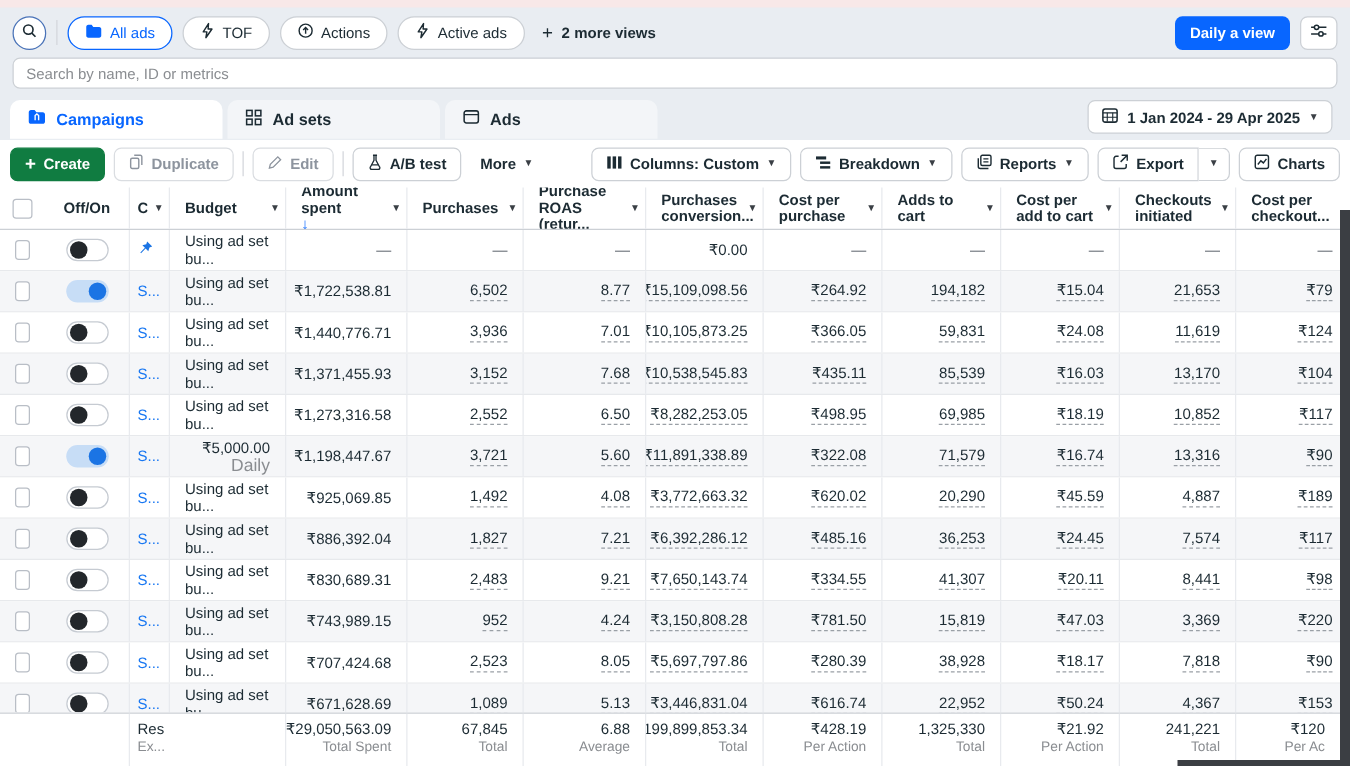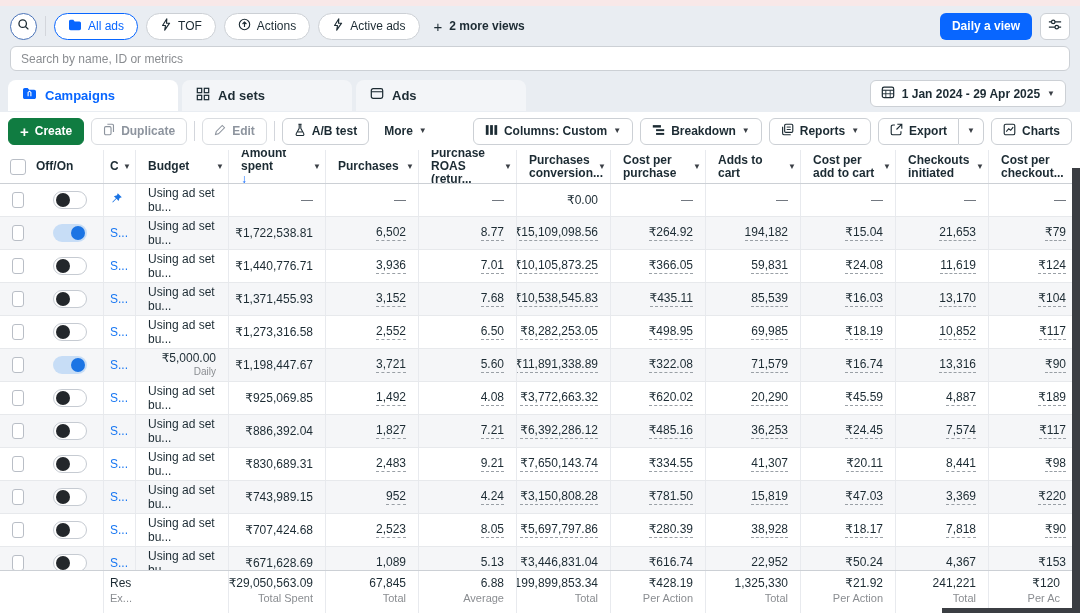--- a/index.html
+++ b/index.html
@@ -34,35 +34,35 @@
   .tbtn.green{background:#107c41;border-color:#107c41;color:#fff}
   .tbtn.plain{border:none;padding:0 8px}
   .split{display:flex}
   .split .tbtn{border-radius:6px 0 0 6px}
   .split .tbtn.end{border-radius:0 6px 6px 0;border-left:none;padding:0 8px}
   
   .grid-cols{display:grid;grid-template-columns:36px 67px 32px 93px 97px 93px 98px 94px 95px 95px 95px 93px 84px}
   .thead{height:34px;border-bottom:1px solid #ccd0d5;align-items:center;font-weight:700;font-size:12px;background:#fff}
   .hcell{position:relative;padding:2px 14px 2px 12px;line-height:13px;height:100%;display:flex;flex-direction:column;justify-content:center;overflow:hidden;white-space:normal}
   .hcell .caret{position:absolute;right:4px;top:50%;transform:translateY(-50%)}
-  .hcell.center{align-items:flex-start;padding:0}
+  .hcell.center{align-items:center;padding:0}
   .sort-arrow{color:#0866ff;font-weight:700;font-size:12px}
   .clip-c{display:inline-block;width:8px;overflow:hidden}
   .tbody{height:386px;overflow:hidden;position:relative}
   .trow{height:33px;align-items:center;border-bottom:1px solid #e7e9ec;background:#fff}
   .trow.alt{background:#f5f6f8}
   .cell{padding:0 12px;height:100%;display:flex;align-items:center;overflow:hidden}
   .cell.num{justify-content:flex-end;padding-right:12px}
   .cell.vline,.hcell.vline,.fcell.vline{border-left:1px solid #e8eaee}
   .cell.last{padding-right:6px}
   .ulink{border-bottom:1px dashed #9aa0a6;padding-bottom:1px}
   .dash{color:#606770}
   .name-link{color:#1877f2;cursor:pointer}
   .budget-two{display:flex;flex-direction:column;align-items:flex-end;width:100%;line-height:14px}
-  .budget-sub{color:#8a8d91;font-size:10px}
+  .budget-sub{color:#8a8d91;font-size:14px}
   .cb{width:16px;height:16px;border:1px solid #b9bec6;border-radius:3px;background:#fff;margin:0 auto;cursor:pointer}
   .tg{width:34px;height:18px;border-radius:10px;position:relative;margin:0 auto;cursor:pointer}
   .tg.on{background:#c7ddf6}
   .tg.on .knob{position:absolute;right:2px;top:2px;width:14px;height:14px;border-radius:50%;background:#1b74e4}
   .tg.off{background:#fff;border:1px solid #c6cbd2}
   .tg.off .knob{position:absolute;left:2px;top:1px;width:14px;height:14px;border-radius:50%;background:#23272b}
   
   .tfoot{height:49px;border-top:1px solid #ccd0d5;background:#fff;position:absolute;bottom:0;left:0;right:0}
   .fcell{padding:5px 12px 0 12px;height:100%;display:flex;flex-direction:column;align-items:flex-end;line-height:15px;overflow:hidden}
   .fcell .fsub{color:#8a8d91;font-size:11px}

